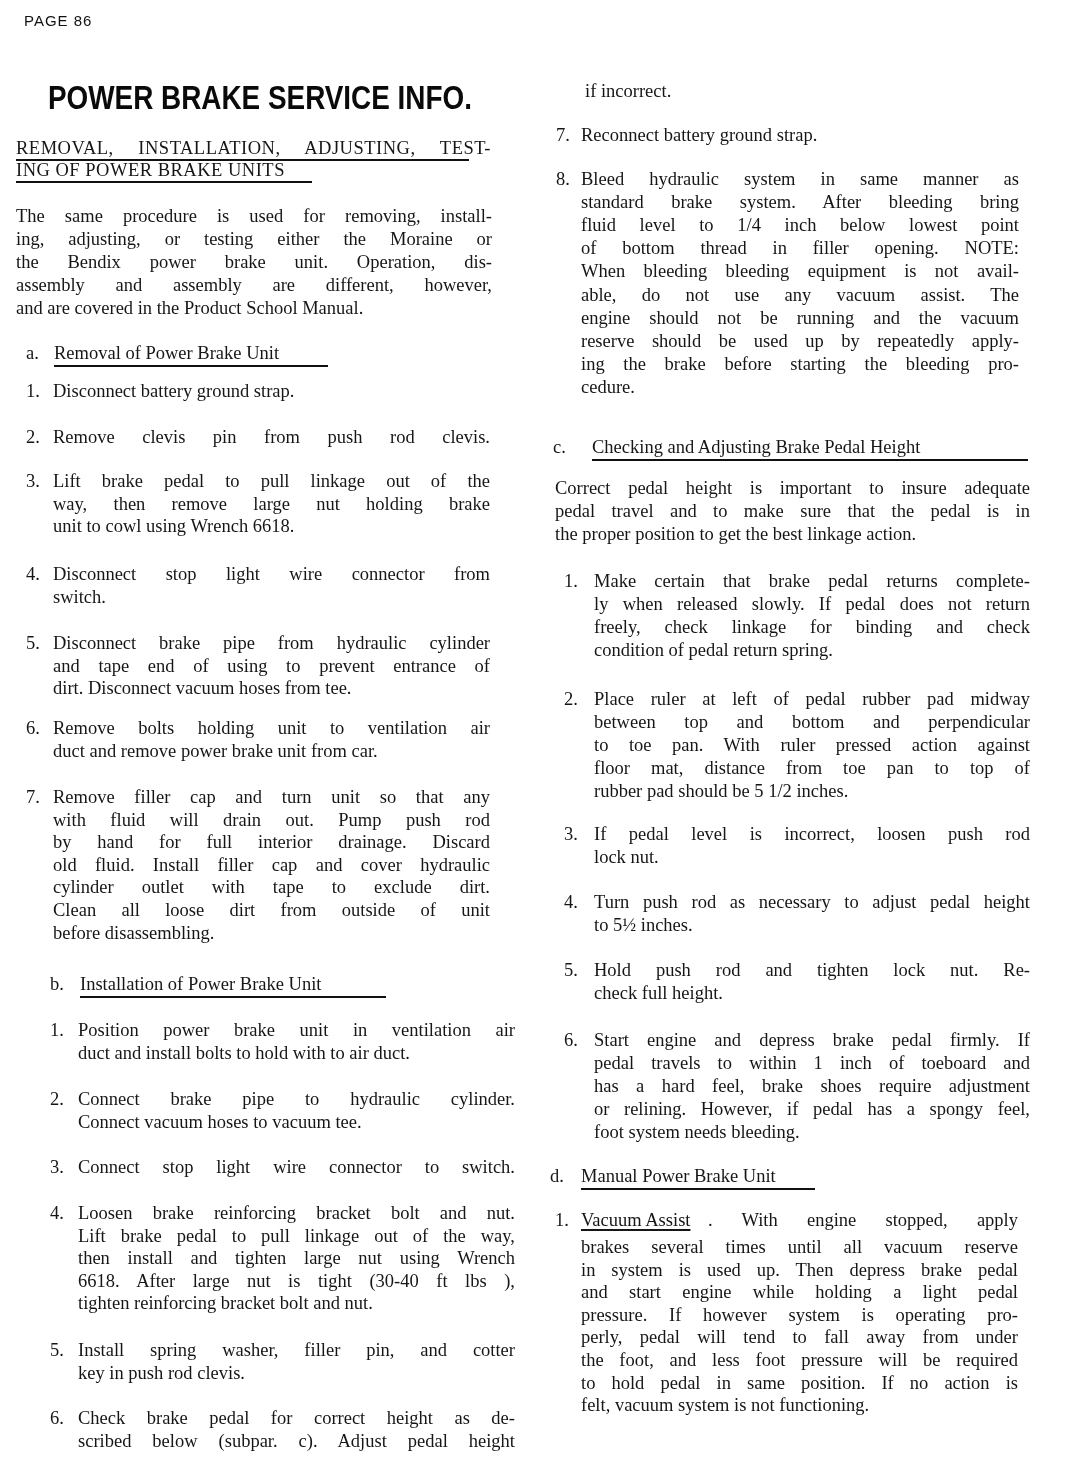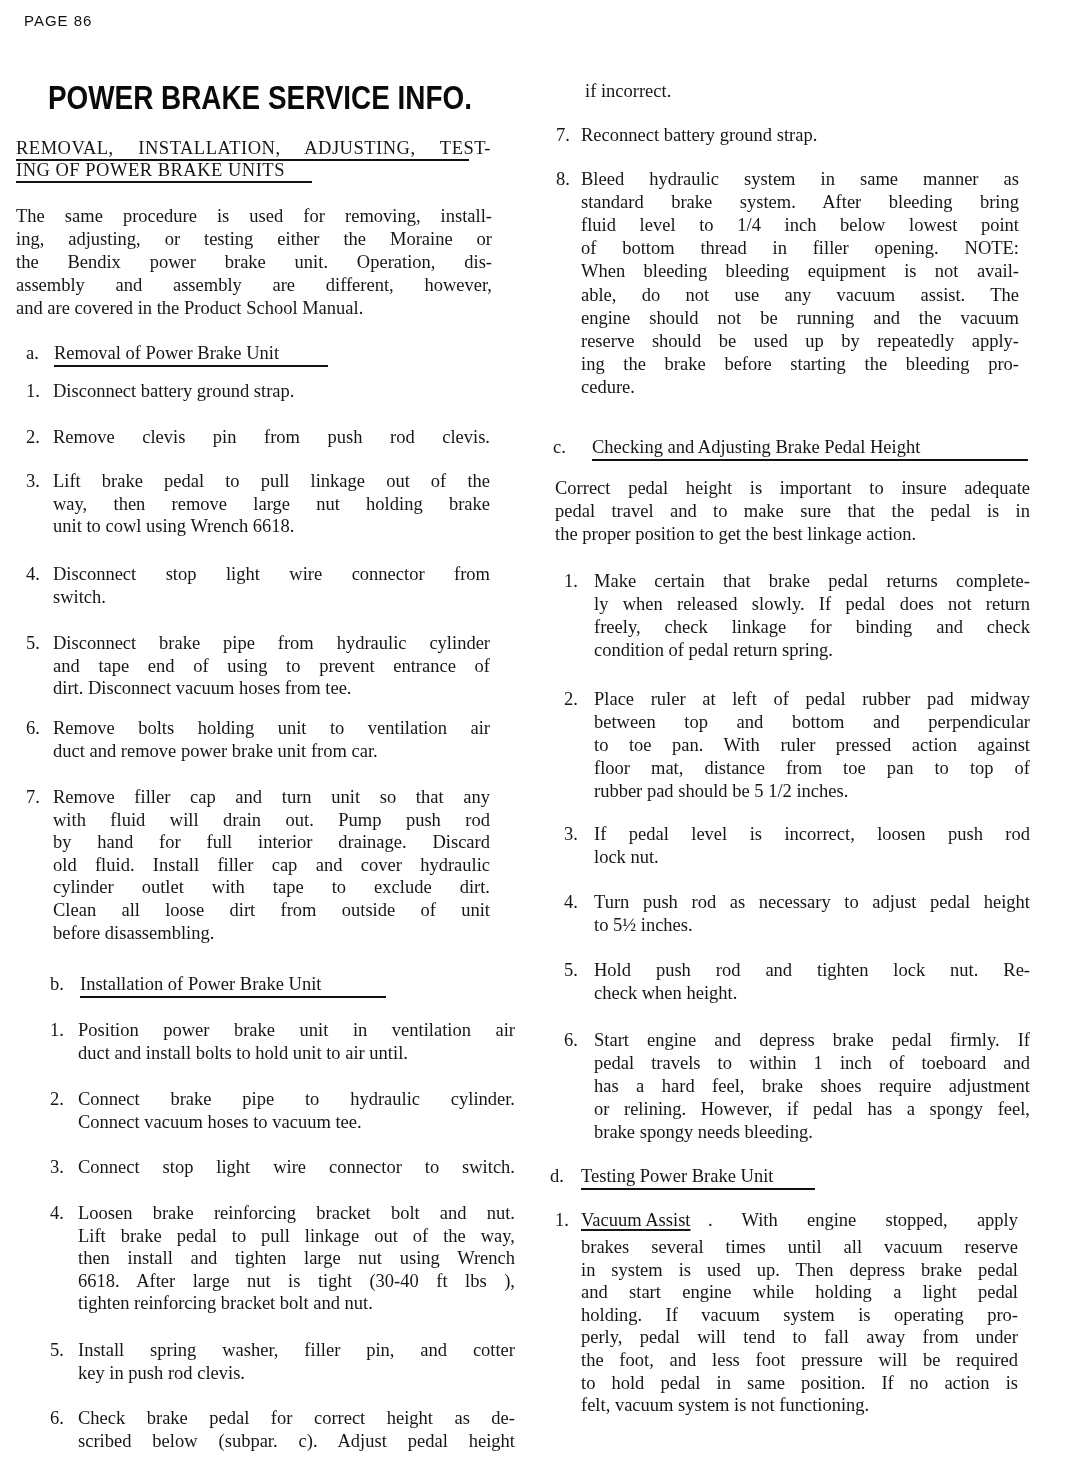--- a/index.html
+++ b/index.html
@@ -55,21 +55,21 @@
     <div class="line" style="left: 53px; top: 831.2px; width: 437px; font-family: &quot;Liberation Serif&quot;, serif; font-size: 18.5px; color: rgb(22, 22, 22);">by hand for full interior drainage.  Discard</div>
     <div class="line" style="left: 53px; top: 853.8px; width: 437px; font-family: &quot;Liberation Serif&quot;, serif; font-size: 18.5px; color: rgb(22, 22, 22);">old fluid.  Install filler cap and cover hydraulic</div>
     <div class="line" style="left: 53px; top: 876.4px; width: 437px; font-family: &quot;Liberation Serif&quot;, serif; font-size: 18.5px; color: rgb(22, 22, 22);">cylinder outlet with tape to exclude dirt.</div>
     <div class="line" style="left: 53px; top: 899px; width: 437px; font-family: &quot;Liberation Serif&quot;, serif; font-size: 18.5px; color: rgb(22, 22, 22);">Clean all loose dirt from outside of unit</div>
     <div class="line last" style="left: 53px; top: 921.6px; width: 437px; font-family: &quot;Liberation Serif&quot;, serif; font-size: 18.5px; color: rgb(22, 22, 22);">before disassembling.</div>
     <div class="marker" style="left: 50px; top: 973px; font-family: &quot;Liberation Serif&quot;, serif; font-size: 18.5px; color: rgb(22, 22, 22);">b.</div>
     <div class="marker" style="left: 80px; top: 973px; font-family: &quot;Liberation Serif&quot;, serif; font-size: 18.5px; color: rgb(22, 22, 22);">Installation of Power Brake Unit</div>
     <div class="heading-rule" style="left: 80px; top: 996px; width: 306px;"></div>
     <div class="marker" style="left: 50px; top: 1019px; font-family: &quot;Liberation Serif&quot;, serif; font-size: 18.5px; color: rgb(22, 22, 22);">1.</div>
     <div class="line" style="left: 78px; top: 1019px; width: 437px; font-family: &quot;Liberation Serif&quot;, serif; font-size: 18.5px; color: rgb(22, 22, 22);">Position power brake unit in ventilation air</div>
-    <div class="line last" style="left: 78px; top: 1041.6px; width: 437px; font-family: &quot;Liberation Serif&quot;, serif; font-size: 18.5px; color: rgb(22, 22, 22);">duct and install bolts to hold unit to air until.</div>
+    <div class="line last" style="left: 78px; top: 1041.6px; width: 437px; font-family: &quot;Liberation Serif&quot;, serif; font-size: 18.5px; color: rgb(22, 22, 22);">duct and install bolts to hold with to air duct.</div>
     <div class="marker" style="left: 50px; top: 1088px; font-family: &quot;Liberation Serif&quot;, serif; font-size: 18.5px; color: rgb(22, 22, 22);">2.</div>
     <div class="line" style="left: 78px; top: 1088px; width: 437px; font-family: &quot;Liberation Serif&quot;, serif; font-size: 18.5px; color: rgb(22, 22, 22);">Connect brake pipe to hydraulic cylinder.</div>
     <div class="line last" style="left: 78px; top: 1110.6px; width: 437px; font-family: &quot;Liberation Serif&quot;, serif; font-size: 18.5px; color: rgb(22, 22, 22);">Connect vacuum hoses to vacuum tee.</div>
     <div class="marker" style="left: 50px; top: 1156px; font-family: &quot;Liberation Serif&quot;, serif; font-size: 18.5px; color: rgb(22, 22, 22);">3.</div>
     <div class="line" style="left: 78px; top: 1156px; width: 437px; font-family: &quot;Liberation Serif&quot;, serif; font-size: 18.5px; color: rgb(22, 22, 22);">Connect stop light wire connector to switch.</div>
     <div class="marker" style="left: 50px; top: 1202px; font-family: &quot;Liberation Serif&quot;, serif; font-size: 18.5px; color: rgb(22, 22, 22);">4.</div>
     <div class="line" style="left: 78px; top: 1202px; width: 437px; font-family: &quot;Liberation Serif&quot;, serif; font-size: 18.5px; color: rgb(22, 22, 22);">Loosen brake reinforcing bracket bolt and nut.</div>
     <div class="line" style="left: 78px; top: 1224.6px; width: 437px; font-family: &quot;Liberation Serif&quot;, serif; font-size: 18.5px; color: rgb(22, 22, 22);">Lift brake pedal to pull linkage out of the way,</div>
     <div class="line" style="left: 78px; top: 1247.2px; width: 437px; font-family: &quot;Liberation Serif&quot;, serif; font-size: 18.5px; color: rgb(22, 22, 22);">then install and tighten large nut using Wrench</div>
     <div class="line" style="left: 78px; top: 1269.8px; width: 437px; font-family: &quot;Liberation Serif&quot;, serif; font-size: 18.5px; color: rgb(22, 22, 22);">6618.  After large nut is tight (30-40 ft lbs ),</div>
@@ -112,34 +112,34 @@
     <div class="line" style="left: 594px; top: 757px; width: 436px; font-family: &quot;Liberation Serif&quot;, serif; font-size: 18.5px; color: rgb(22, 22, 22);">floor mat, distance from toe pan to top of</div>
     <div class="line last" style="left: 594px; top: 780px; width: 436px; font-family: &quot;Liberation Serif&quot;, serif; font-size: 18.5px; color: rgb(22, 22, 22);">rubber pad should be 5 1/2 inches.</div>
     <div class="marker" style="left: 564px; top: 823px; font-family: &quot;Liberation Serif&quot;, serif; font-size: 18.5px; color: rgb(22, 22, 22);">3.</div>
     <div class="line" style="left: 594px; top: 823px; width: 436px; font-family: &quot;Liberation Serif&quot;, serif; font-size: 18.5px; color: rgb(22, 22, 22);">If pedal level is incorrect, loosen push rod</div>
     <div class="line last" style="left: 594px; top: 846px; width: 436px; font-family: &quot;Liberation Serif&quot;, serif; font-size: 18.5px; color: rgb(22, 22, 22);">lock nut.</div>
     <div class="marker" style="left: 564px; top: 891px; font-family: &quot;Liberation Serif&quot;, serif; font-size: 18.5px; color: rgb(22, 22, 22);">4.</div>
     <div class="line" style="left: 594px; top: 891px; width: 436px; font-family: &quot;Liberation Serif&quot;, serif; font-size: 18.5px; color: rgb(22, 22, 22);">Turn push rod as necessary to adjust pedal height</div>
     <div class="line last" style="left: 594px; top: 914px; width: 436px; font-family: &quot;Liberation Serif&quot;, serif; font-size: 18.5px; color: rgb(22, 22, 22);">to 5½ inches.</div>
     <div class="marker" style="left: 564px; top: 959px; font-family: &quot;Liberation Serif&quot;, serif; font-size: 18.5px; color: rgb(22, 22, 22);">5.</div>
     <div class="line" style="left: 594px; top: 959px; width: 436px; font-family: &quot;Liberation Serif&quot;, serif; font-size: 18.5px; color: rgb(22, 22, 22);">Hold push rod and tighten lock nut.  Re-</div>
-    <div class="line last" style="left: 594px; top: 982px; width: 436px; font-family: &quot;Liberation Serif&quot;, serif; font-size: 18.5px; color: rgb(22, 22, 22);">check when height.</div>
+    <div class="line last" style="left: 594px; top: 982px; width: 436px; font-family: &quot;Liberation Serif&quot;, serif; font-size: 18.5px; color: rgb(22, 22, 22);">check full height.</div>
     <div class="marker" style="left: 564px; top: 1029px; font-family: &quot;Liberation Serif&quot;, serif; font-size: 18.5px; color: rgb(22, 22, 22);">6.</div>
     <div class="line" style="left: 594px; top: 1029px; width: 436px; font-family: &quot;Liberation Serif&quot;, serif; font-size: 18.5px; color: rgb(22, 22, 22);">Start engine and depress brake pedal firmly. If</div>
     <div class="line" style="left: 594px; top: 1052px; width: 436px; font-family: &quot;Liberation Serif&quot;, serif; font-size: 18.5px; color: rgb(22, 22, 22);">pedal travels to within 1 inch of toeboard and</div>
     <div class="line" style="left: 594px; top: 1075px; width: 436px; font-family: &quot;Liberation Serif&quot;, serif; font-size: 18.5px; color: rgb(22, 22, 22);">has a hard feel, brake shoes require adjustment</div>
     <div class="line" style="left: 594px; top: 1098px; width: 436px; font-family: &quot;Liberation Serif&quot;, serif; font-size: 18.5px; color: rgb(22, 22, 22);">or relining. However, if pedal has a spongy feel,</div>
-    <div class="line last" style="left: 594px; top: 1121px; width: 436px; font-family: &quot;Liberation Serif&quot;, serif; font-size: 18.5px; color: rgb(22, 22, 22);">brake spongy needs bleeding.</div>
+    <div class="line last" style="left: 594px; top: 1121px; width: 436px; font-family: &quot;Liberation Serif&quot;, serif; font-size: 18.5px; color: rgb(22, 22, 22);">foot system needs bleeding.</div>
     <div class="marker" style="left: 550px; top: 1165px; font-family: &quot;Liberation Serif&quot;, serif; font-size: 18.5px; color: rgb(22, 22, 22);">d.</div>
-    <div class="marker" style="left: 581px; top: 1165px; font-family: &quot;Liberation Serif&quot;, serif; font-size: 18.5px; color: rgb(22, 22, 22);">Testing Power Brake Unit</div>
+    <div class="marker" style="left: 581px; top: 1165px; font-family: &quot;Liberation Serif&quot;, serif; font-size: 18.5px; color: rgb(22, 22, 22);">Manual Power Brake Unit</div>
     <div class="heading-rule" style="left: 581px; top: 1188px; width: 234px;"></div>
     <div class="marker" style="left: 555px; top: 1209px; font-family: &quot;Liberation Serif&quot;, serif; font-size: 18.5px; color: rgb(22, 22, 22);">1.</div>
     <div class="marker ul" style="left: 581px; top: 1209px; font-family: &quot;Liberation Serif&quot;, serif; font-size: 18.5px; color: rgb(22, 22, 22); text-decoration-thickness: 1.5px;">Vacuum Assist</div>
     <div class="line" style="left: 708px; top: 1209px; width: 310px; font-family: &quot;Liberation Serif&quot;, serif; font-size: 18.5px; color: rgb(22, 22, 22);">. With engine stopped, apply</div>
     <div class="line" style="left: 581px; top: 1236px; width: 437px; font-family: &quot;Liberation Serif&quot;, serif; font-size: 18.5px; color: rgb(22, 22, 22);">brakes several times until all vacuum reserve</div>
     <div class="line" style="left: 581px; top: 1258.6px; width: 437px; font-family: &quot;Liberation Serif&quot;, serif; font-size: 18.5px; color: rgb(22, 22, 22);">in system is used up.  Then depress brake pedal</div>
     <div class="line" style="left: 581px; top: 1281.2px; width: 437px; font-family: &quot;Liberation Serif&quot;, serif; font-size: 18.5px; color: rgb(22, 22, 22);">and start engine while holding a light pedal</div>
-    <div class="line" style="left: 581px; top: 1303.8px; width: 437px; font-family: &quot;Liberation Serif&quot;, serif; font-size: 18.5px; color: rgb(22, 22, 22);">holding.  If vacuum system is operating pro-</div>
+    <div class="line" style="left: 581px; top: 1303.8px; width: 437px; font-family: &quot;Liberation Serif&quot;, serif; font-size: 18.5px; color: rgb(22, 22, 22);">pressure.  If however system is operating pro-</div>
     <div class="line" style="left: 581px; top: 1326.4px; width: 437px; font-family: &quot;Liberation Serif&quot;, serif; font-size: 18.5px; color: rgb(22, 22, 22);">perly, pedal will tend to fall away from under</div>
     <div class="line" style="left: 581px; top: 1349px; width: 437px; font-family: &quot;Liberation Serif&quot;, serif; font-size: 18.5px; color: rgb(22, 22, 22);">the foot, and less foot pressure will be required</div>
     <div class="line" style="left: 581px; top: 1371.6px; width: 437px; font-family: &quot;Liberation Serif&quot;, serif; font-size: 18.5px; color: rgb(22, 22, 22);">to hold pedal in same position.  If no action is</div>
     <div class="line last" style="left: 581px; top: 1394.2px; width: 437px; font-family: &quot;Liberation Serif&quot;, serif; font-size: 18.5px; color: rgb(22, 22, 22);">felt, vacuum system is not functioning.</div>
   </div>
 
 </body></html>

